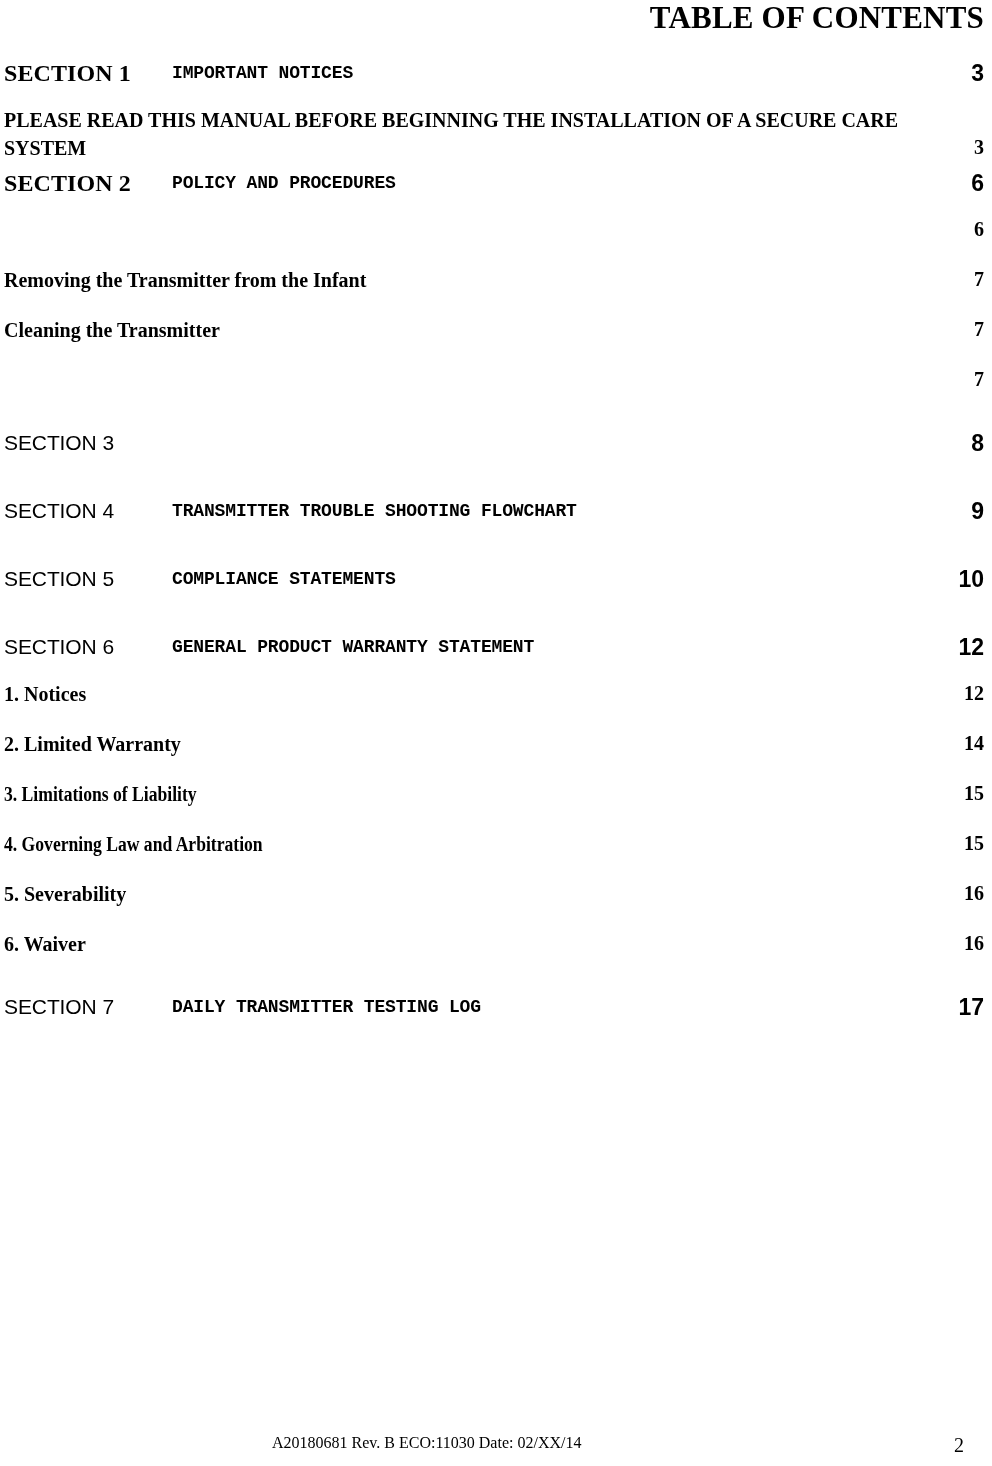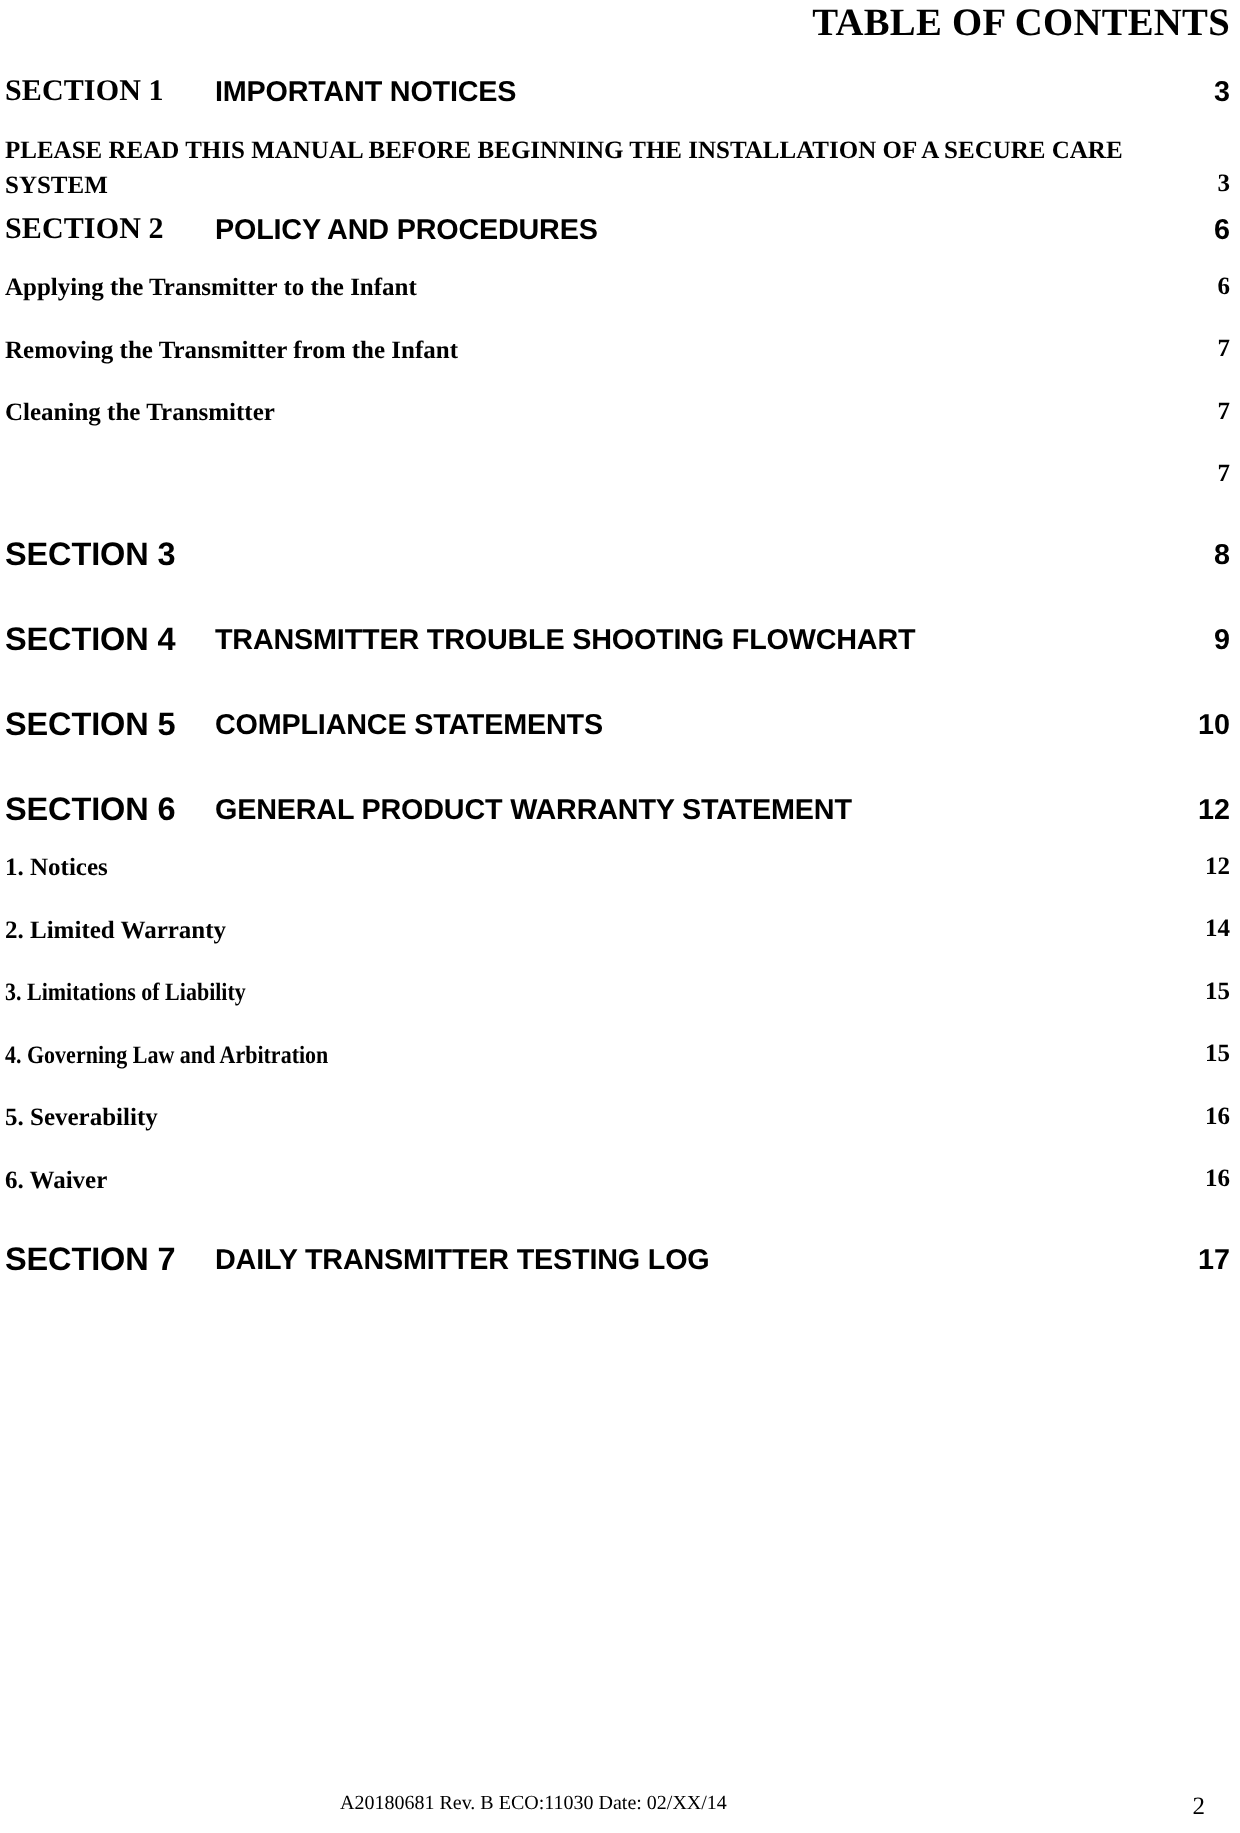--- a/index.html
+++ b/index.html
@@ -76,28 +76,28 @@
   
   .lvl1.serif-label > .label {
     font-family: "Liberation Serif", "DejaVu Serif", serif;
     font-weight: bold;
     font-size: 24px;
     letter-spacing: 0.1px;
   }
   
   .lvl1.sans-label > .label {
     font-family: "Liberation Sans", "DejaVu Sans", sans-serif;
-    font-weight: bold;
-    font-size: 26px;
+    font-weight: normal;
+    font-size: 21px;
     letter-spacing: -0.1px;
   }
   .lvl1 > .title {
-    font-family: Liberation Sans, sans-serif;
-    font-weight: bold;
-    font-size: 23px;
+    font-family: Liberation Mono, monospace;
+    font-weight: bold;
+    font-size: 18px;
     letter-spacing: -0.15px;
   }
   .lvl1 > .pageno {
     font-family: "Liberation Sans", "DejaVu Sans", sans-serif;
     font-weight: bold;
     font-size: 23px;
   }
 
   
   .lvl2 {
@@ -178,21 +178,20 @@
       <div class="toc-row lvl2 wrapped" style="position: absolute; left: 0px; right: 0px; top: 48px;">
         <span class="entry">PLEASE READ THIS MANUAL BEFORE BEGINNING THE INSTALLATION OF A SECURE CARE SYSTEM</span>
         <span class="pageno">3</span>
       </div>
       <div class="toc-row lvl1 serif-label" style="position: absolute; left: 0px; right: 0px; top: 110px;">
         <span class="label">SECTION 2</span>
         <span class="title">POLICY AND PROCEDURES</span>
         <span class="pageno">6</span>
       </div>
       <div class="toc-row lvl2" style="position: absolute; left: 0px; right: 0px; top: 158px;">
-        <span class="entry">Applying the Transmitter to the Infant</span>
         <span class="pageno">6</span>
       </div>
       <div class="toc-row lvl2" style="position: absolute; left: 0px; right: 0px; top: 208px;">
         <span class="entry">Removing the Transmitter from the Infant</span>
         <span class="pageno">7</span>
       </div>
       <div class="toc-row lvl2" style="position: absolute; left: 0px; right: 0px; top: 258px;">
         <span class="entry">Cleaning the Transmitter</span>
         <span class="pageno">7</span>
       </div>

